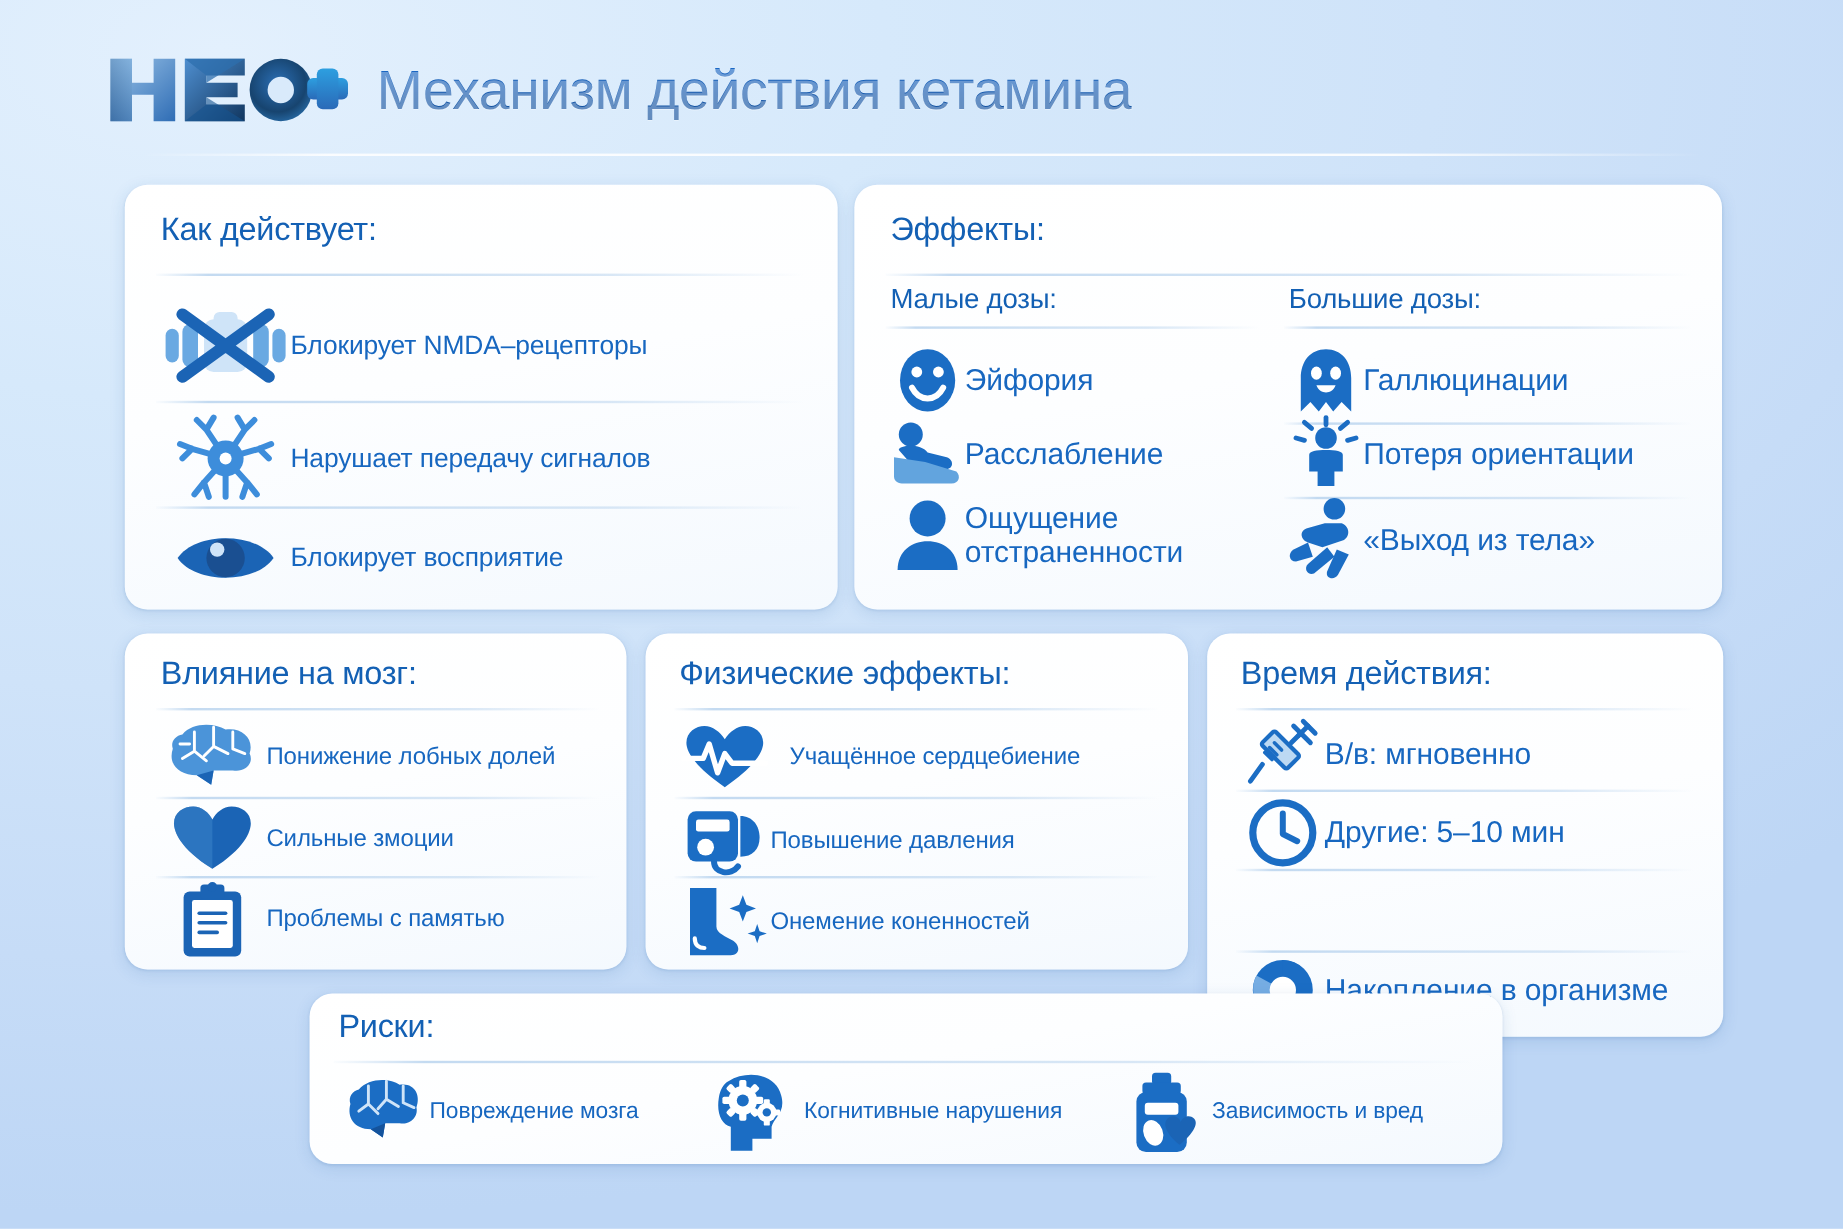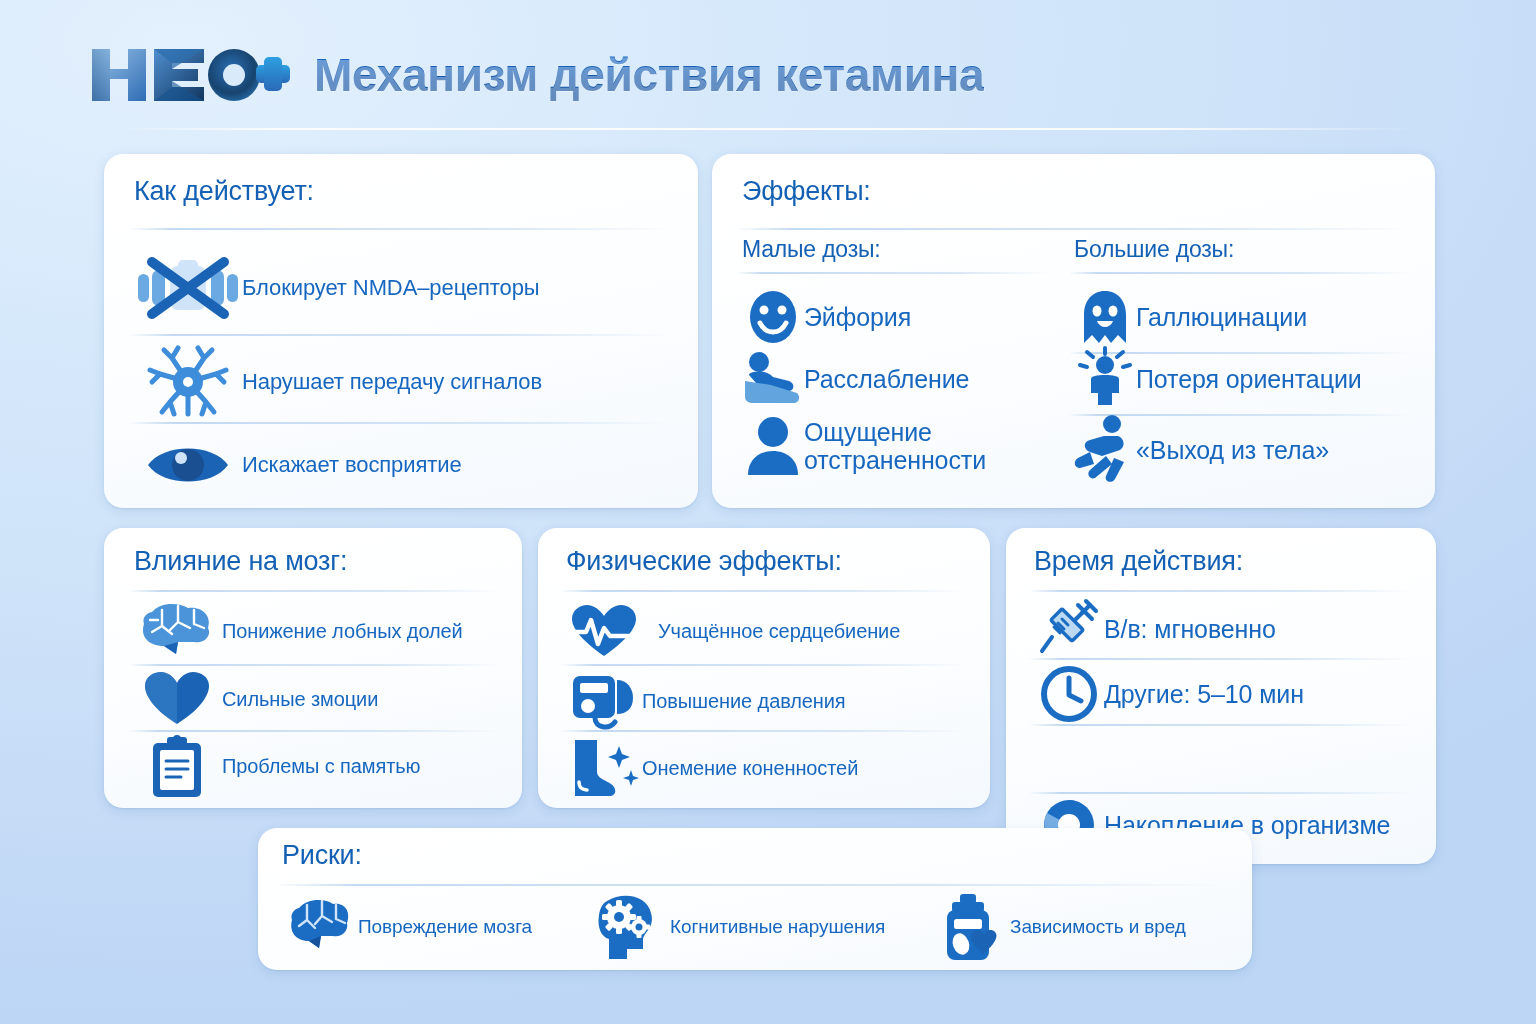--- a/index.html
+++ b/index.html
@@ -11,21 +11,21 @@
       radial-gradient(120% 95% at 12% 4%, #e3f0fd 0%, #d6e9fb 30%, #cfe3f9 55%, #c6dcf7 78%, #bdd6f5 100%);
     position:relative;
   }
   .stage{position:absolute;inset:0;}
 
   
   .header{position:absolute;left:88px;top:34px;height:82px;display:flex;align-items:center;gap:26px;}
   .logo{display:flex;align-items:center;height:64px;}
   .logo svg{display:block;}
   .title{
-    font-size:46px;font-weight:700;letter-spacing:-0.3px;
+    font-size:46px;font-weight:400;letter-spacing:-0.3px;
     background:linear-gradient(180deg,#1f6fd0 0%,#1357ab 55%,#0f4c97 100%);
     -webkit-background-clip:text;background-clip:text;color:#14599f;
     -webkit-text-fill-color:transparent;
     white-space:nowrap;
     text-shadow:0 1px 0 rgba(255,255,255,.35);
   }
   .header-rule{
     position:absolute;left:118px;top:128px;width:1300px;height:2px;
     background:linear-gradient(90deg,rgba(255,255,255,0) 0%,rgba(255,255,255,.85) 12%,rgba(255,255,255,.9) 80%,rgba(255,255,255,0) 100%);
   }
@@ -151,21 +151,21 @@
     <div class="sep" style="left:26px;top:268px;width:540px;"></div>
 
     <div class="row" style="left:30px;top:276px;width:540px;height:70px;">
       <span class="ico" style="width:108px;">
         <svg width="86" height="52" viewBox="0 0 86 52">
           <path d="M3 26 C18 4, 68 4, 83 26 C68 48, 18 48, 3 26 Z" fill="#1b64b5"></path>
           <circle cx="43" cy="26" r="16" fill="#1a4f91"></circle>
           <circle cx="36" cy="19" r="6" fill="#cfe4f8"></circle>
         </svg>
       </span>
-      <span class="txt lbl-22">Искажает восприятие</span>
+      <span class="txt lbl-22">Блокирует восприятие</span>
     </div>
   </div>
 
   <div class="card" style="left:712px;top:154px;width:723px;height:354px;">
     <div class="card-title t-lg" style="left:30px;top:22px;">Эффекты:</div>
     <div class="sep" style="left:26px;top:74px;width:672px;"></div>
 
     <div class="card-title t-md" style="left:30px;top:82px;">Малые дозы:</div>
     <div class="sep" style="left:26px;top:118px;width:312px;"></div>
 

